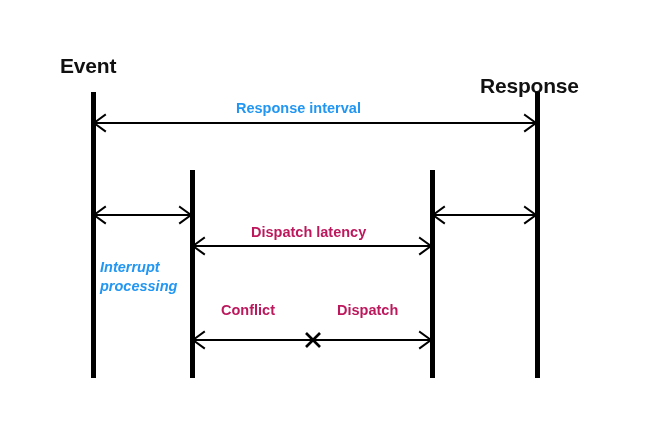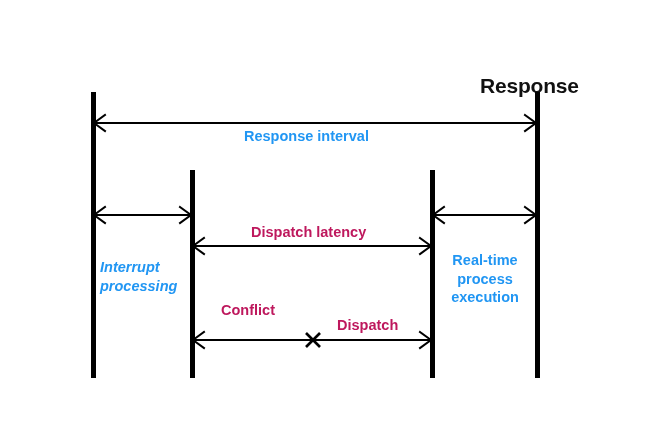--- a/index.html
+++ b/index.html
@@ -63,36 +63,37 @@
     position: absolute;
     font-weight: bold;
     font-size: 14.5px;
     white-space: nowrap;
     text-align: center;
     line-height: 1.28;
   }
   .label-blue { color: #2196f3; }
   .label-red  { color: #be185d; }
 
-  #label-response-interval { left: 244px; top: 99px; margin-top: 28px; }
+  #label-response-interval { left: 236px; top: 99px; }
   #label-dispatch-latency  { left: 251px; top: 223px; }
   #label-conflict          { left: 221px; top: 301px; }
-  #label-dispatch          { left: 337px; top: 316px; }
+  #label-dispatch          { left: 337px; top: 301px; }
   #label-interrupt-processing {
     left: 100px; top: 258px; width: 86px; text-align: left; font-style: italic;
   }
   #label-realtime-process-execution {
     left: 442px; top: 251px; width: 86px; text-align: center;
   }
 </style>
 </head>
 <body>
 
 <div id="diagram-root">
 
+  <div class="header-label" id="header-event">Event</div>
 
   <div class="header-label" id="header-response">Response</div>
 
   <div class="lifeline" id="lifeline-event"></div>
   <div class="lifeline" id="lifeline-interrupt"></div>
   <div class="lifeline" id="lifeline-dispatch"></div>
   <div class="lifeline" id="lifeline-response"></div>
 
   <svg class="arrow-svg" id="arrow-response-interval" style="left:0px; top:0px; width:650px; height:425px;">
     <line class="arrow-line" x1="94" y1="123" x2="536" y2="123"></line>
@@ -130,23 +131,18 @@
 
   <div class="measure-label label-blue" id="label-response-interval">Response interval</div>
 
   <div class="measure-label label-red" id="label-dispatch-latency">Dispatch latency</div>
 
   <div class="measure-label label-blue" id="label-interrupt-processing">
     <span>Interrupt</span><br>
     <span>processing</span>
   </div>
 
-  <div class="measure-label label-blue" id="label-realtime-process-execution">
-    <span>Real-time</span><br>
-    <span>process</span><br>
-    <span>execution</span>
-  </div>
 
   <div class="measure-label label-red" id="label-conflict">Conflict</div>
 
   <div class="measure-label label-red" id="label-dispatch">Dispatch</div>
 
 </div>
 
 </body></html>

